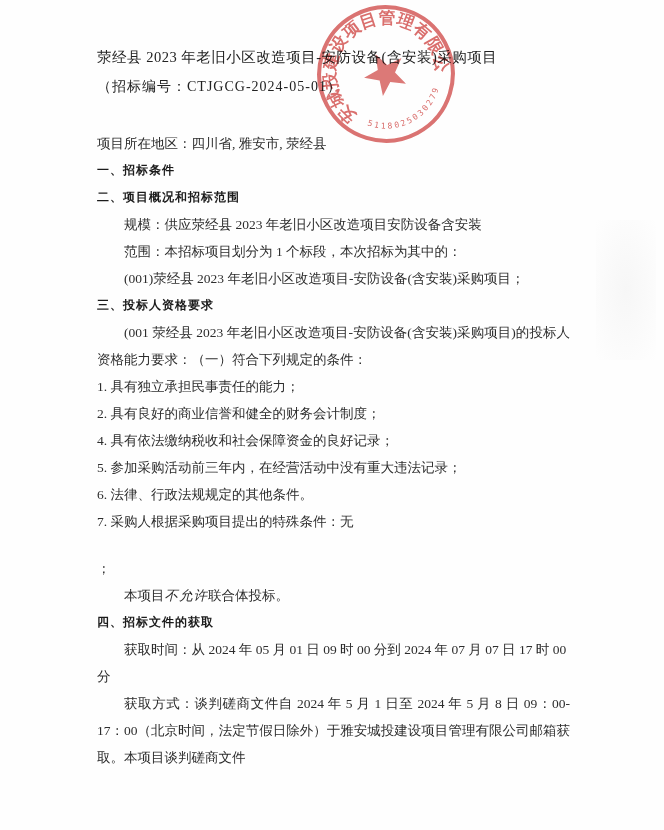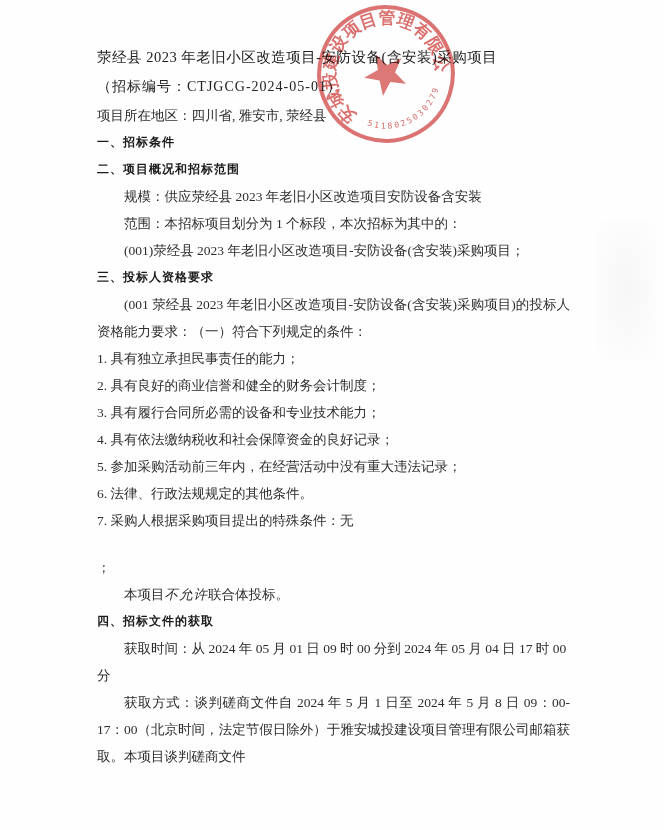--- a/index.html
+++ b/index.html
@@ -32,20 +32,21 @@
     letter-spacing: 0.5px;
   }
   .doc-subtitle {
     text-align: left;
     font-size: 14px;
     line-height: 30px;
     color: #222;
     letter-spacing: 1px;
   }
   .loc-line {
+    margin-top: 28px;
     font-size: 13.5px;
     line-height: 27px;
   }
   h2.sec {
     font-size: 12px;
     font-weight: bold;
     color: #1b1b1b;
     line-height: 27px;
     letter-spacing: 1px;
   }
@@ -114,27 +115,26 @@
 
   <h2 class="sec">二、项目概况和招标范围</h2>
   <p class="body-line indent">规模：供应荥经县 2023 年老旧小区改造项目安防设备含安装</p>
   <p class="body-line indent">范围：本招标项目划分为 1 个标段，本次招标为其中的：</p>
   <p class="body-line indent">(001)荥经县 2023 年老旧小区改造项目-安防设备(含安装)采购项目；</p>
 
   <h2 class="sec">三、投标人资格要求</h2>
   <p class="body-line indent just">(001 荥经县 2023 年老旧小区改造项目-安防设备(含安装)采购项目)的投标人资格能力要求：（一）符合下列规定的条件：</p>
   <p class="body-line">1. 具有独立承担民事责任的能力；</p>
   <p class="body-line">2. 具有良好的商业信誉和健全的财务会计制度；</p>
-  <p class="body-line">3. 具有履行合同所必需的设备和专业技术能力；</p>
   <p class="body-line">4. 具有依法缴纳税收和社会保障资金的良好记录；</p>
   <p class="body-line">5. 参加采购活动前三年内，在经营活动中没有重大违法记录；</p>
   <p class="body-line">6. 法律、行政法规规定的其他条件。</p>
   <p class="body-line">7. 采购人根据采购项目提出的特殊条件：无</p>
 
   <p class="body-line spacer-semi">；</p>
 
   <p class="body-line indent"><span>本项目</span><em class="hand">不允许</em><span>联合体投标。</span></p>
 
   <h2 class="sec">四、招标文件的获取</h2>
-  <p class="body-line indent">获取时间：从 2024 年 05 月 01 日  09 时 00 分到 2024 年 05 月 04 日  17 时 00 分</p>
+  <p class="body-line indent">获取时间：从 2024 年 05 月 01 日  09 时 00 分到 2024 年 07 月 07 日  17 时 00 分</p>
   <p class="body-line indent just">获取方式：谈判磋商文件自 2024 年 5 月 1 日至 2024 年 5 月 8 日 09：00-17：00（北京时间，法定节假日除外）于雅安城投建设项目管理有限公司邮箱获取。本项目谈判磋商文件</p>
 
 </div>
 
 </body></html>

